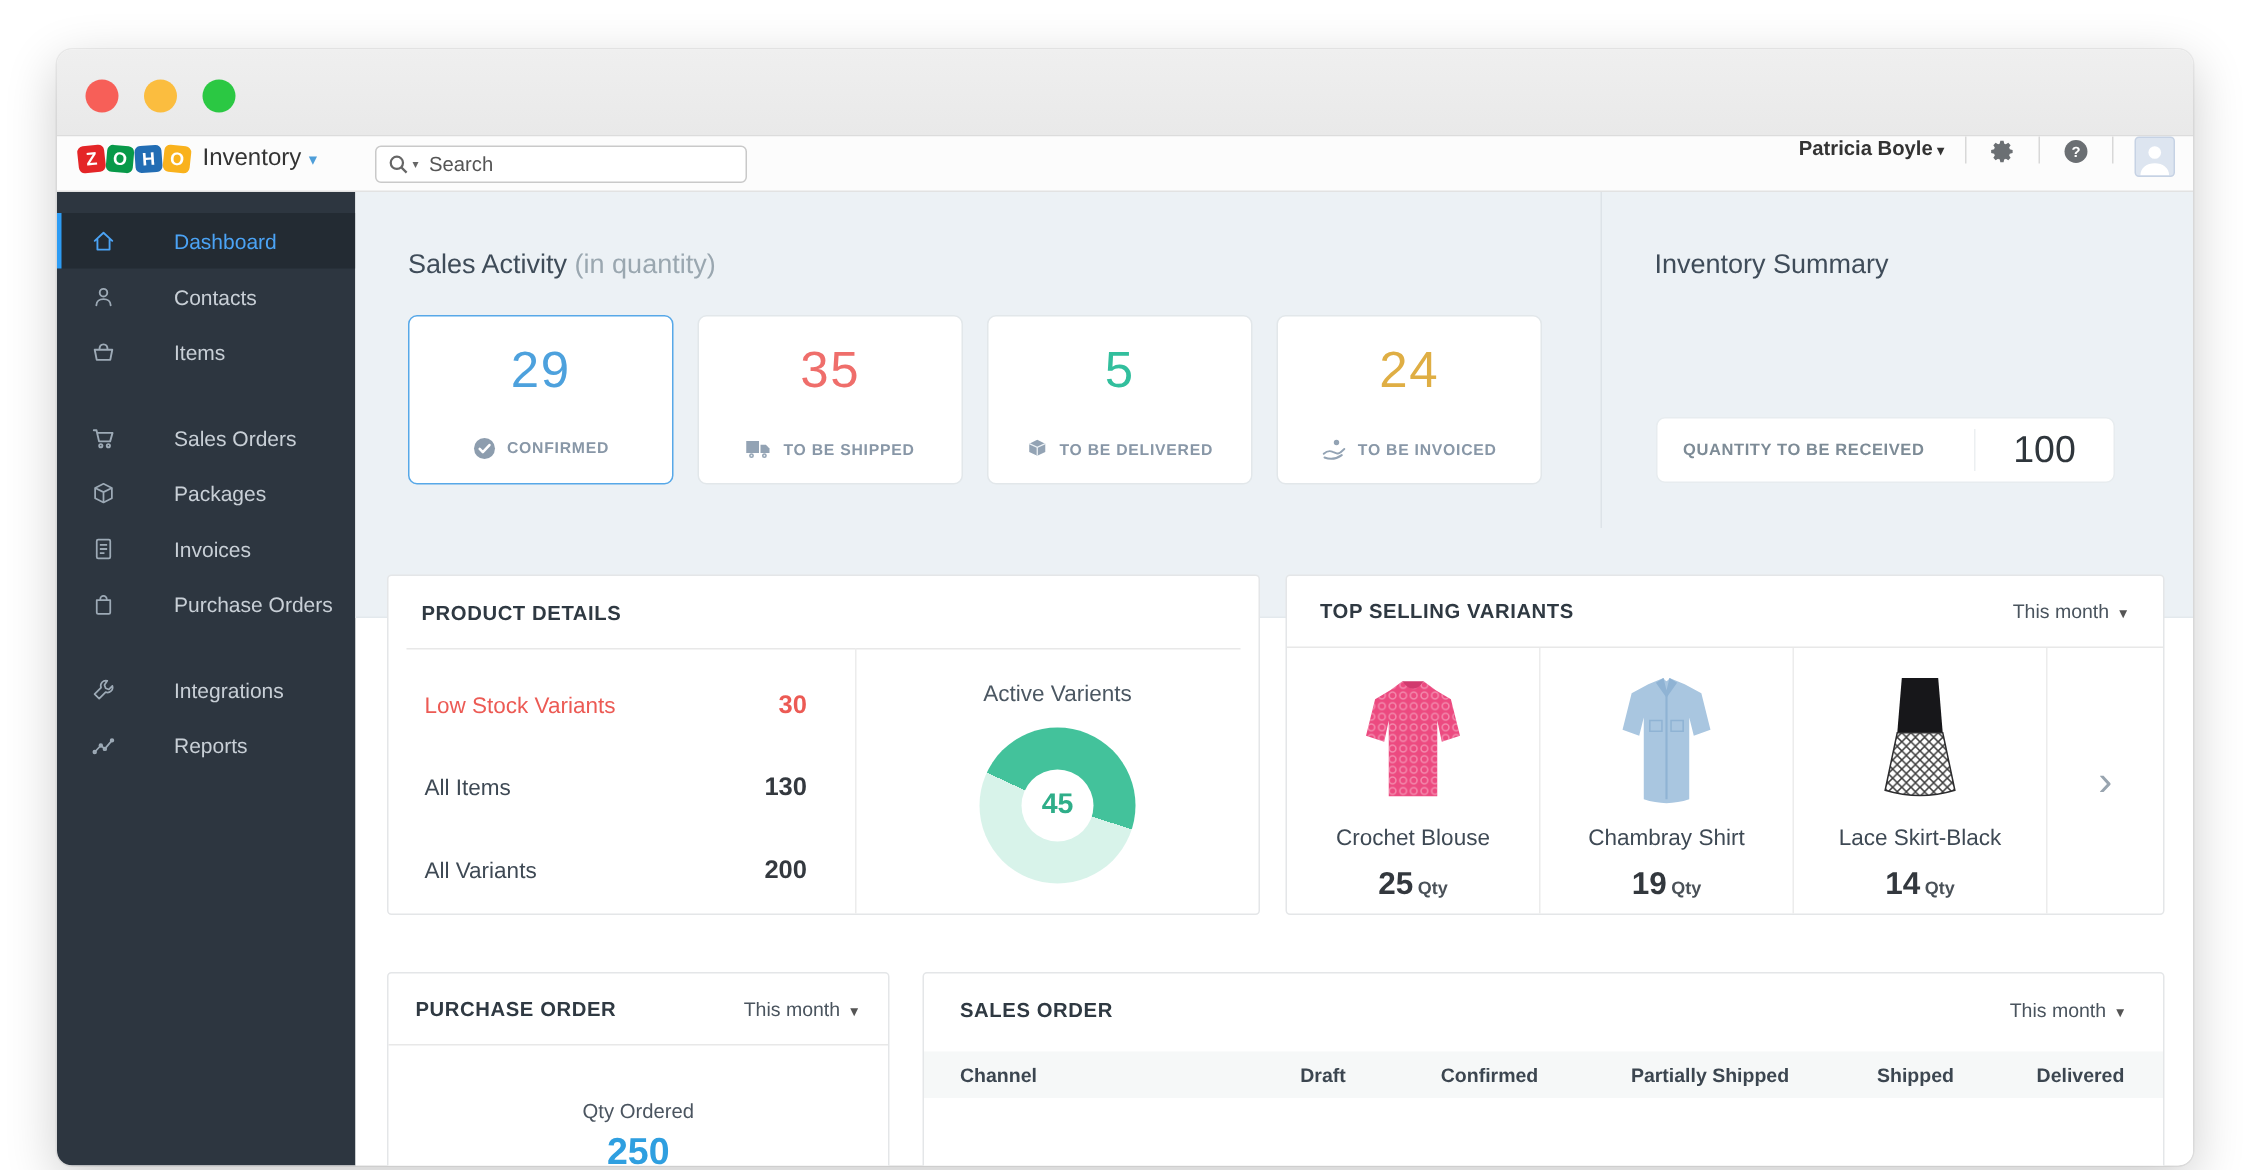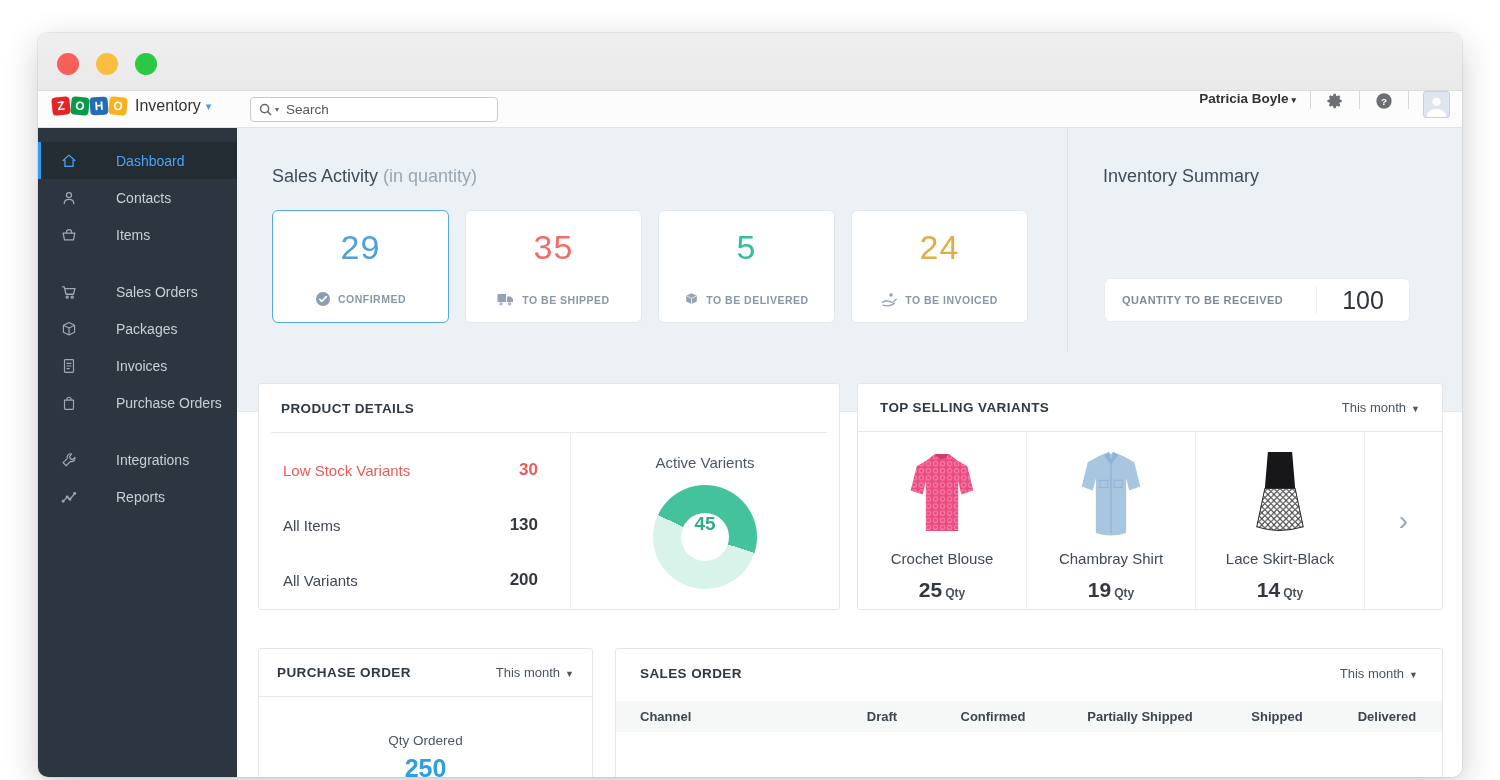--- a/index.html
+++ b/index.html
@@ -87,21 +87,21 @@
 
   
   .pd-left { position:absolute; left:0; top:48px; width:312px; bottom:0; border-right:1px solid #ececec; }
   .pd-row { display:flex; align-items:center; justify-content:space-between; padding:0 32px 0 24px; height:48px; margin-top:7px; }
   .pd-label { font-size:15px; color:#3e4954; }
   .pd-value { font-size:17px; font-weight:bold; color:#34393f; }
   .pd-right { position:absolute; left:312px; top:48px; right:0; bottom:0; text-align:center; }
   .donut-title { margin-top:22px; font-size:15px; color:#4b5762; }
   .donut { position:relative; width:104px; height:104px; border-radius:50%; margin:14px auto 0; }
   .donut-hole { position:absolute; left:50%; top:50%; width:48px; height:48px; margin:-24px 0 0 -24px;
-    background:#fff; border-radius:50%; display:flex; align-items:flex-start; justify-content:center;
+    background:#fff; border-radius:50%; display:flex; align-items:center; justify-content:center;
     font-size:19px; font-weight:bold; color:#2fae89; }
 
   
   .ts-cols { position:absolute; left:0; top:48px; right:0; bottom:0; display:flex; }
   .ts-col { width:169px; border-right:1px solid #ececec; text-align:center; cursor:pointer; }
   .ts-img { height:100px; margin-top:12px; display:flex; align-items:center; justify-content:center; }
   .ts-name { margin-top:6px; font-size:15px; color:#3e4954; }
   .ts-qty { margin-top:11px; font-size:21px; font-weight:bold; color:#33383e; }
   .ts-qty .unit { font-size:12px; color:#4a5158; margin-left:3px; }
   .ts-next { flex:1; display:flex; align-items:center; justify-content:center; font-size:28px;

